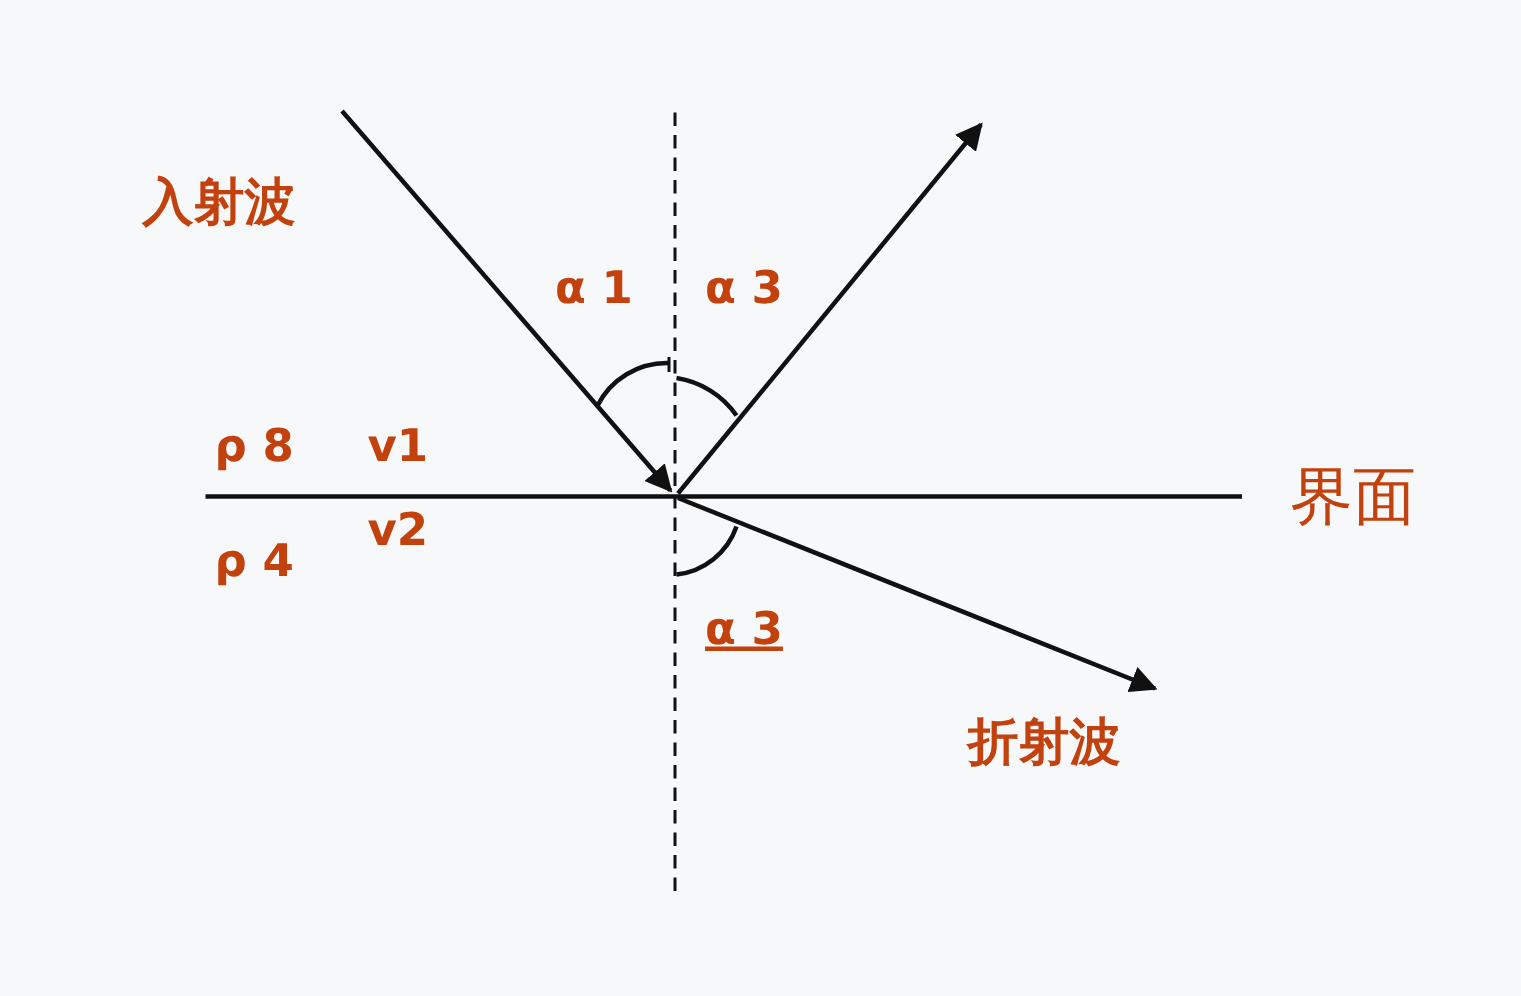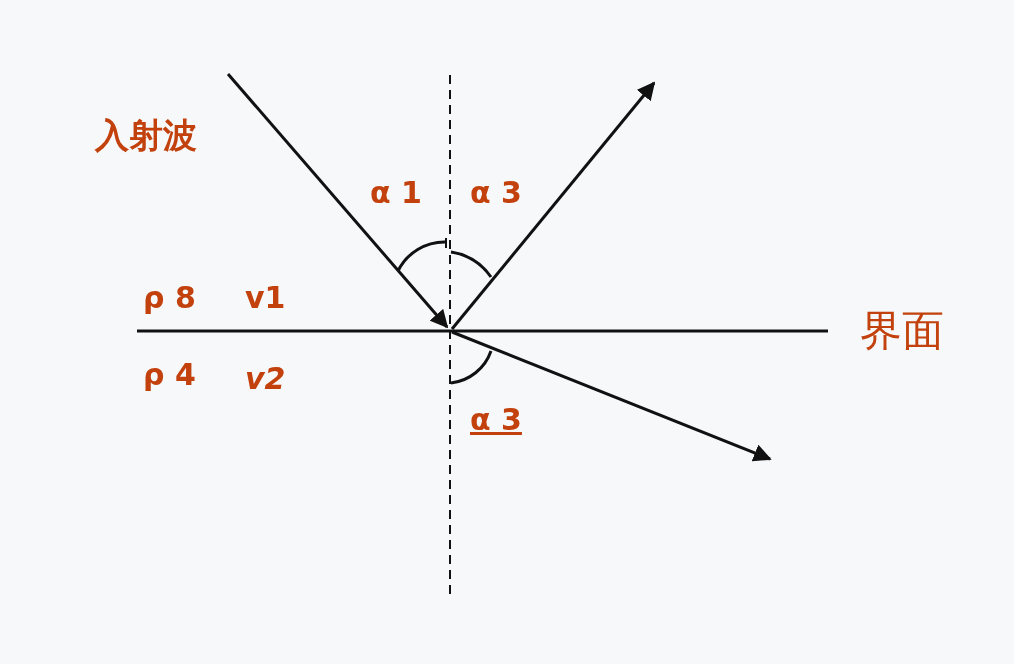--- a/index.html
+++ b/index.html
@@ -31,23 +31,24 @@
 
     <line x1="452" y1="332" x2="770" y2="459" stroke="#111" stroke-width="3" marker-end="url(#arrow)"></line>
 
     <path d="M398,271 A52,52 0 0 1 446,242" fill="none" stroke="#111" stroke-width="3"></path>
     <line x1="446" y1="238" x2="446" y2="248" stroke="#111" stroke-width="2"></line>
     <path d="M451,252 A60,60 0 0 1 491,277" fill="none" stroke="#111" stroke-width="3"></path>
     <path d="M491,351 A48,48 0 0 1 451,383" fill="none" stroke="#111" stroke-width="3"></path>
   </svg>
 
   <span class="lbl cjk" style="left:95px; top:118px;">入射波</span>
+  <span class="lbl cjk" style="left:645px; top:478px;">折射波</span>
   <span class="lbl cjk-light" style="left:860px; top:310px;">界面</span>
 
   <span class="lbl greek" style="left:370px; top:178px;">α 1</span>
   <span class="lbl greek" style="left:470px; top:178px;">α 3</span>
   <span class="lbl greek" style="left:470px; top:405px;text-decoration:underline;">α 3</span>
 
   <span class="lbl greek" style="left:143px; top:283px;">ρ 8</span>
   <span class="lbl greek" style="left:245px; top:283px;">v1</span>
   <span class="lbl greek" style="left:143px; top:360px;">ρ 4</span>
-  <span class="lbl greek" style="left:245px; top:364px;font-style:italic;">v2</span>
+  <span class="lbl greek" style="left:245px; top:339px;">v2</span>
 </div>
 
 </body></html>

